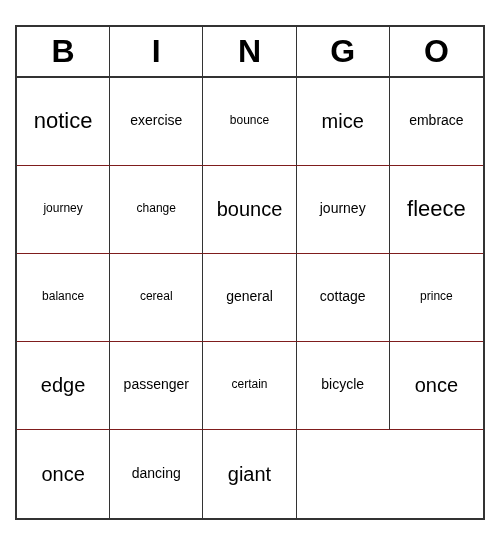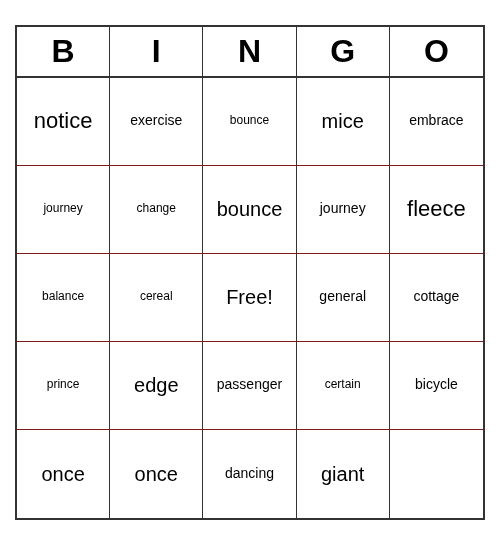--- a/index.html
+++ b/index.html
@@ -129,23 +129,20 @@
       <div class="cell">
         <span class="size-medium">fleece</span>
       </div>
       <div class="cell">
         <span class="size-normal">balance</span>
       </div>
       <div class="cell">
         <span class="size-normal">cereal</span>
       </div>
       <div class="cell">
-        <span class="size-large">Free!</span>
-      </div>
-      <div class="cell">
         <span class="size-small">general</span>
       </div>
       <div class="cell">
         <span class="size-small">cottage</span>
       </div>
       <div class="cell">
         <span class="size-normal">prince</span>
       </div>
       <div class="cell">
         <span class="size-large">edge</span>

